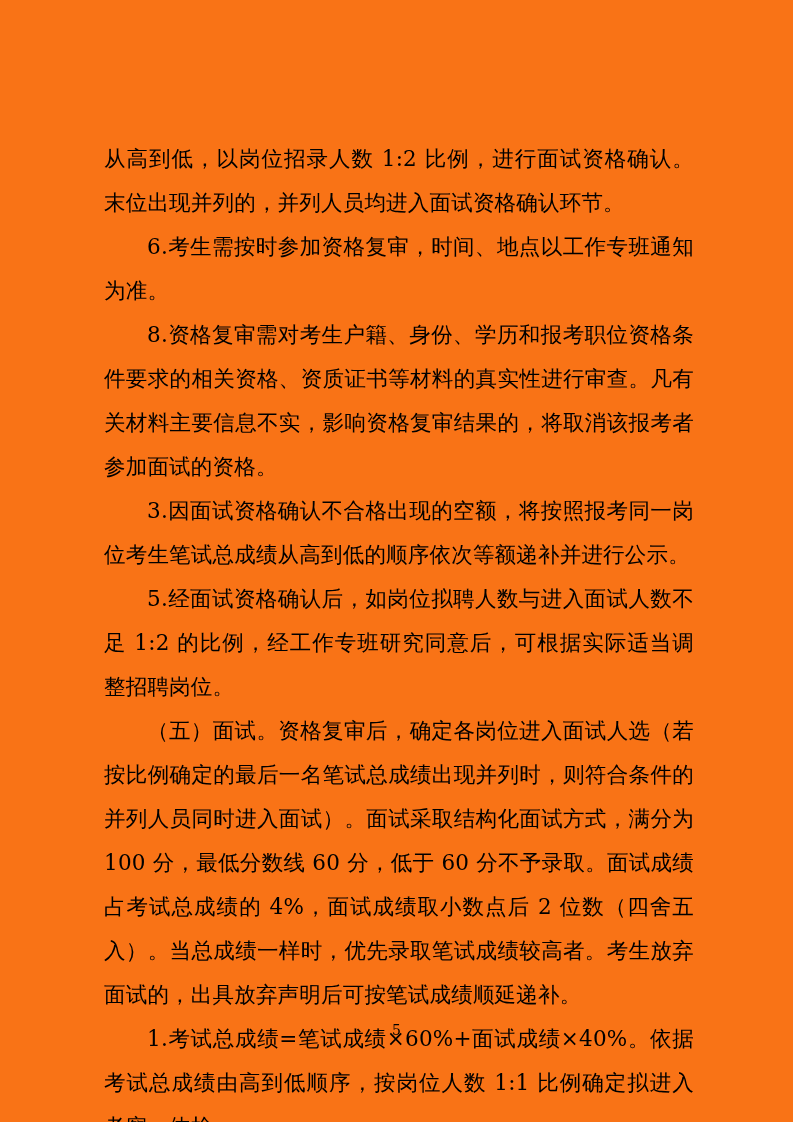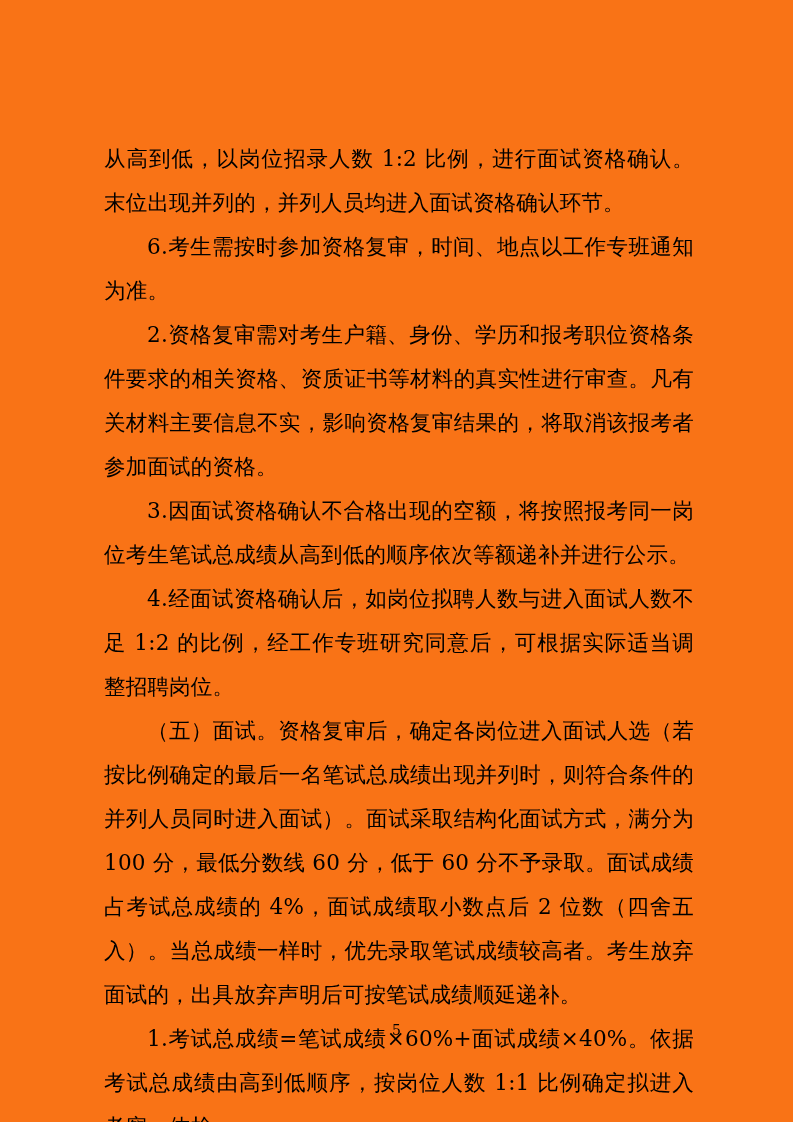--- a/index.html
+++ b/index.html
@@ -46,20 +46,20 @@
     color: #000000;
   }
 </style>
 </head>
 <body>
 
 <div class="page">
   <div class="content">
     <p class="para">从高到低，以岗位招录人数 1:2 比例，进行面试资格确认。末位出现并列的，并列人员均进入面试资格确认环节。</p>
     <p class="para indent">6.考生需按时参加资格复审，时间、地点以工作专班通知为准。</p>
-    <p class="para indent">2.资格复审需对考生户籍、身份、学历和报考职位资格条件要求的相关资格、资质证书等材料的真实性进行审查。凡有关材料主要信息不实，影响资格复审结果的，将取消该报考者参加面试的资格。</p>
+    <p class="para indent">8.资格复审需对考生户籍、身份、学历和报考职位资格条件要求的相关资格、资质证书等材料的真实性进行审查。凡有关材料主要信息不实，影响资格复审结果的，将取消该报考者参加面试的资格。</p>
     <p class="para indent">3.因面试资格确认不合格出现的空额，将按照报考同一岗位考生笔试总成绩从高到低的顺序依次等额递补并进行公示。</p>
-    <p class="para indent">4.经面试资格确认后，如岗位拟聘人数与进入面试人数不足 1:2 的比例，经工作专班研究同意后，可根据实际适当调整招聘岗位。</p>
+    <p class="para indent">5.经面试资格确认后，如岗位拟聘人数与进入面试人数不足 1:2 的比例，经工作专班研究同意后，可根据实际适当调整招聘岗位。</p>
     <p class="para indent">（五）面试。资格复审后，确定各岗位进入面试人选（若按比例确定的最后一名笔试总成绩出现并列时，则符合条件的并列人员同时进入面试）。面试采取结构化面试方式，满分为 100 分，最低分数线 60 分，低于 60 分不予录取。面试成绩占考试总成绩的 4%，面试成绩取小数点后 2 位数（四舍五入）。当总成绩一样时，优先录取笔试成绩较高者。考生放弃面试的，出具放弃声明后可按笔试成绩顺延递补。</p>
     <p class="para indent">1.考试总成绩=笔试成绩×60%+面试成绩×40%。依据考试总成绩由高到低顺序，按岗位人数 1:1 比例确定拟进入考察、体检</p>
   </div>
   <div class="pagenum">5</div>
 </div>
 
 </body></html>

